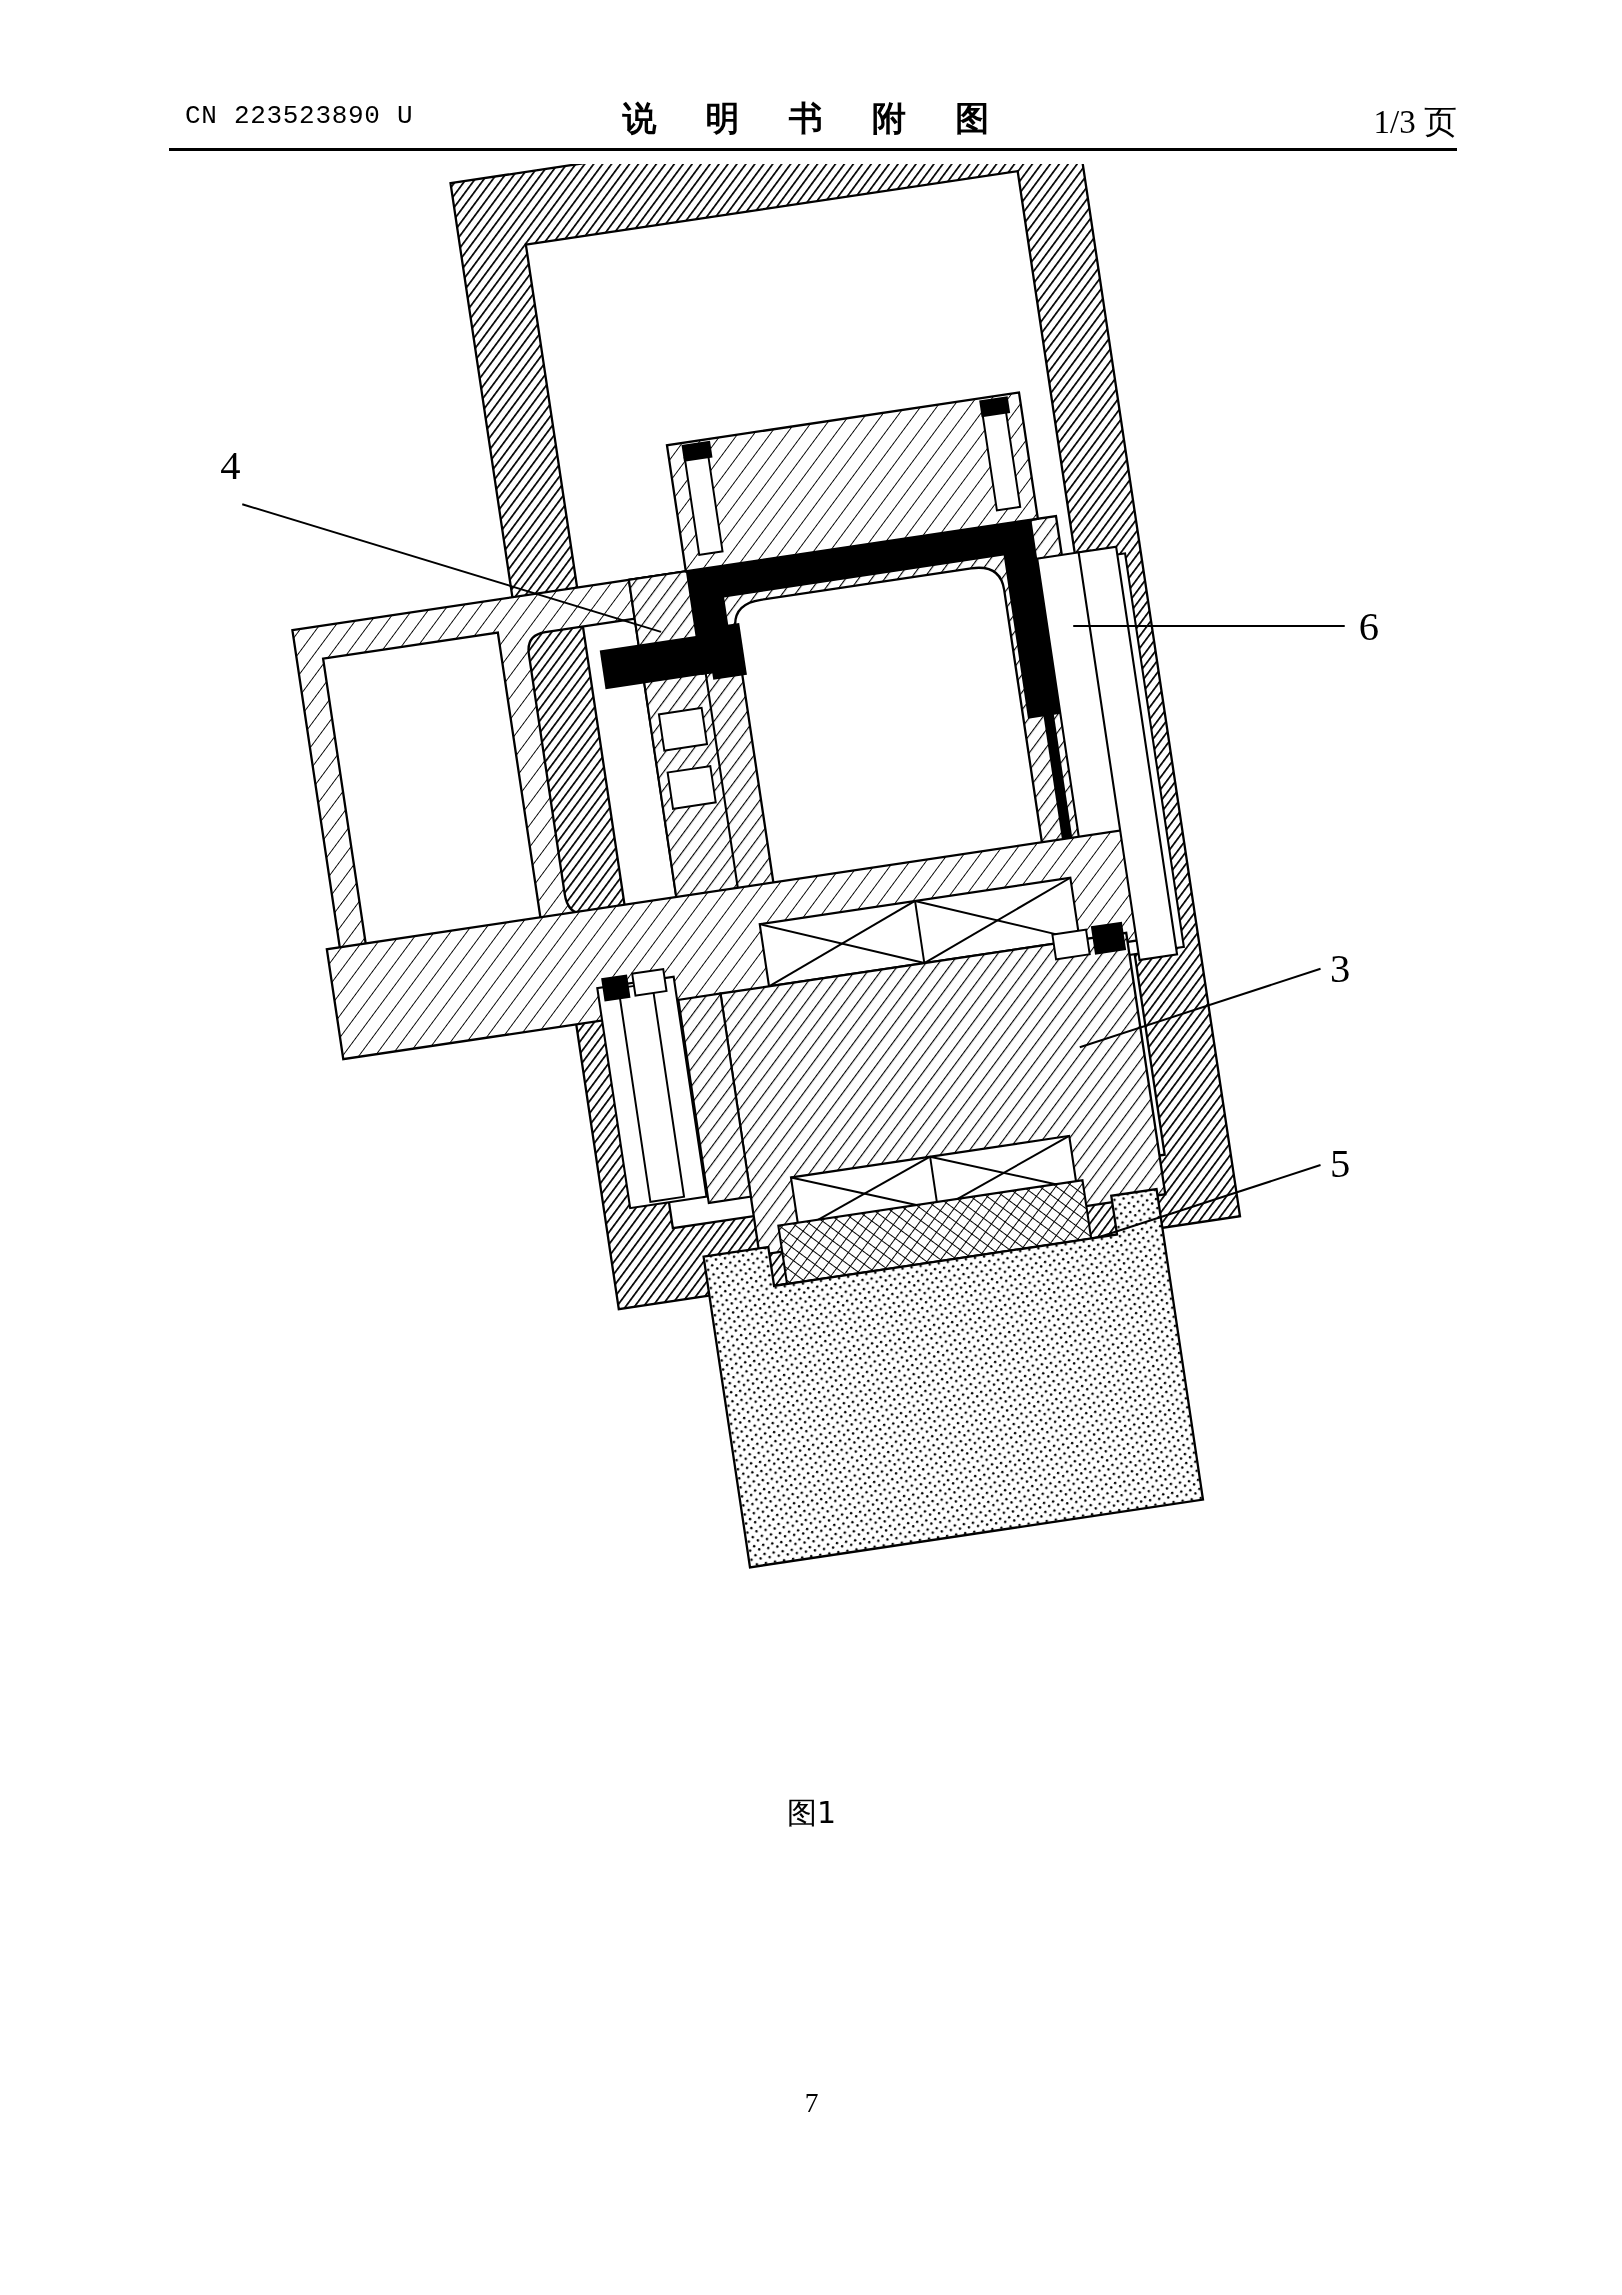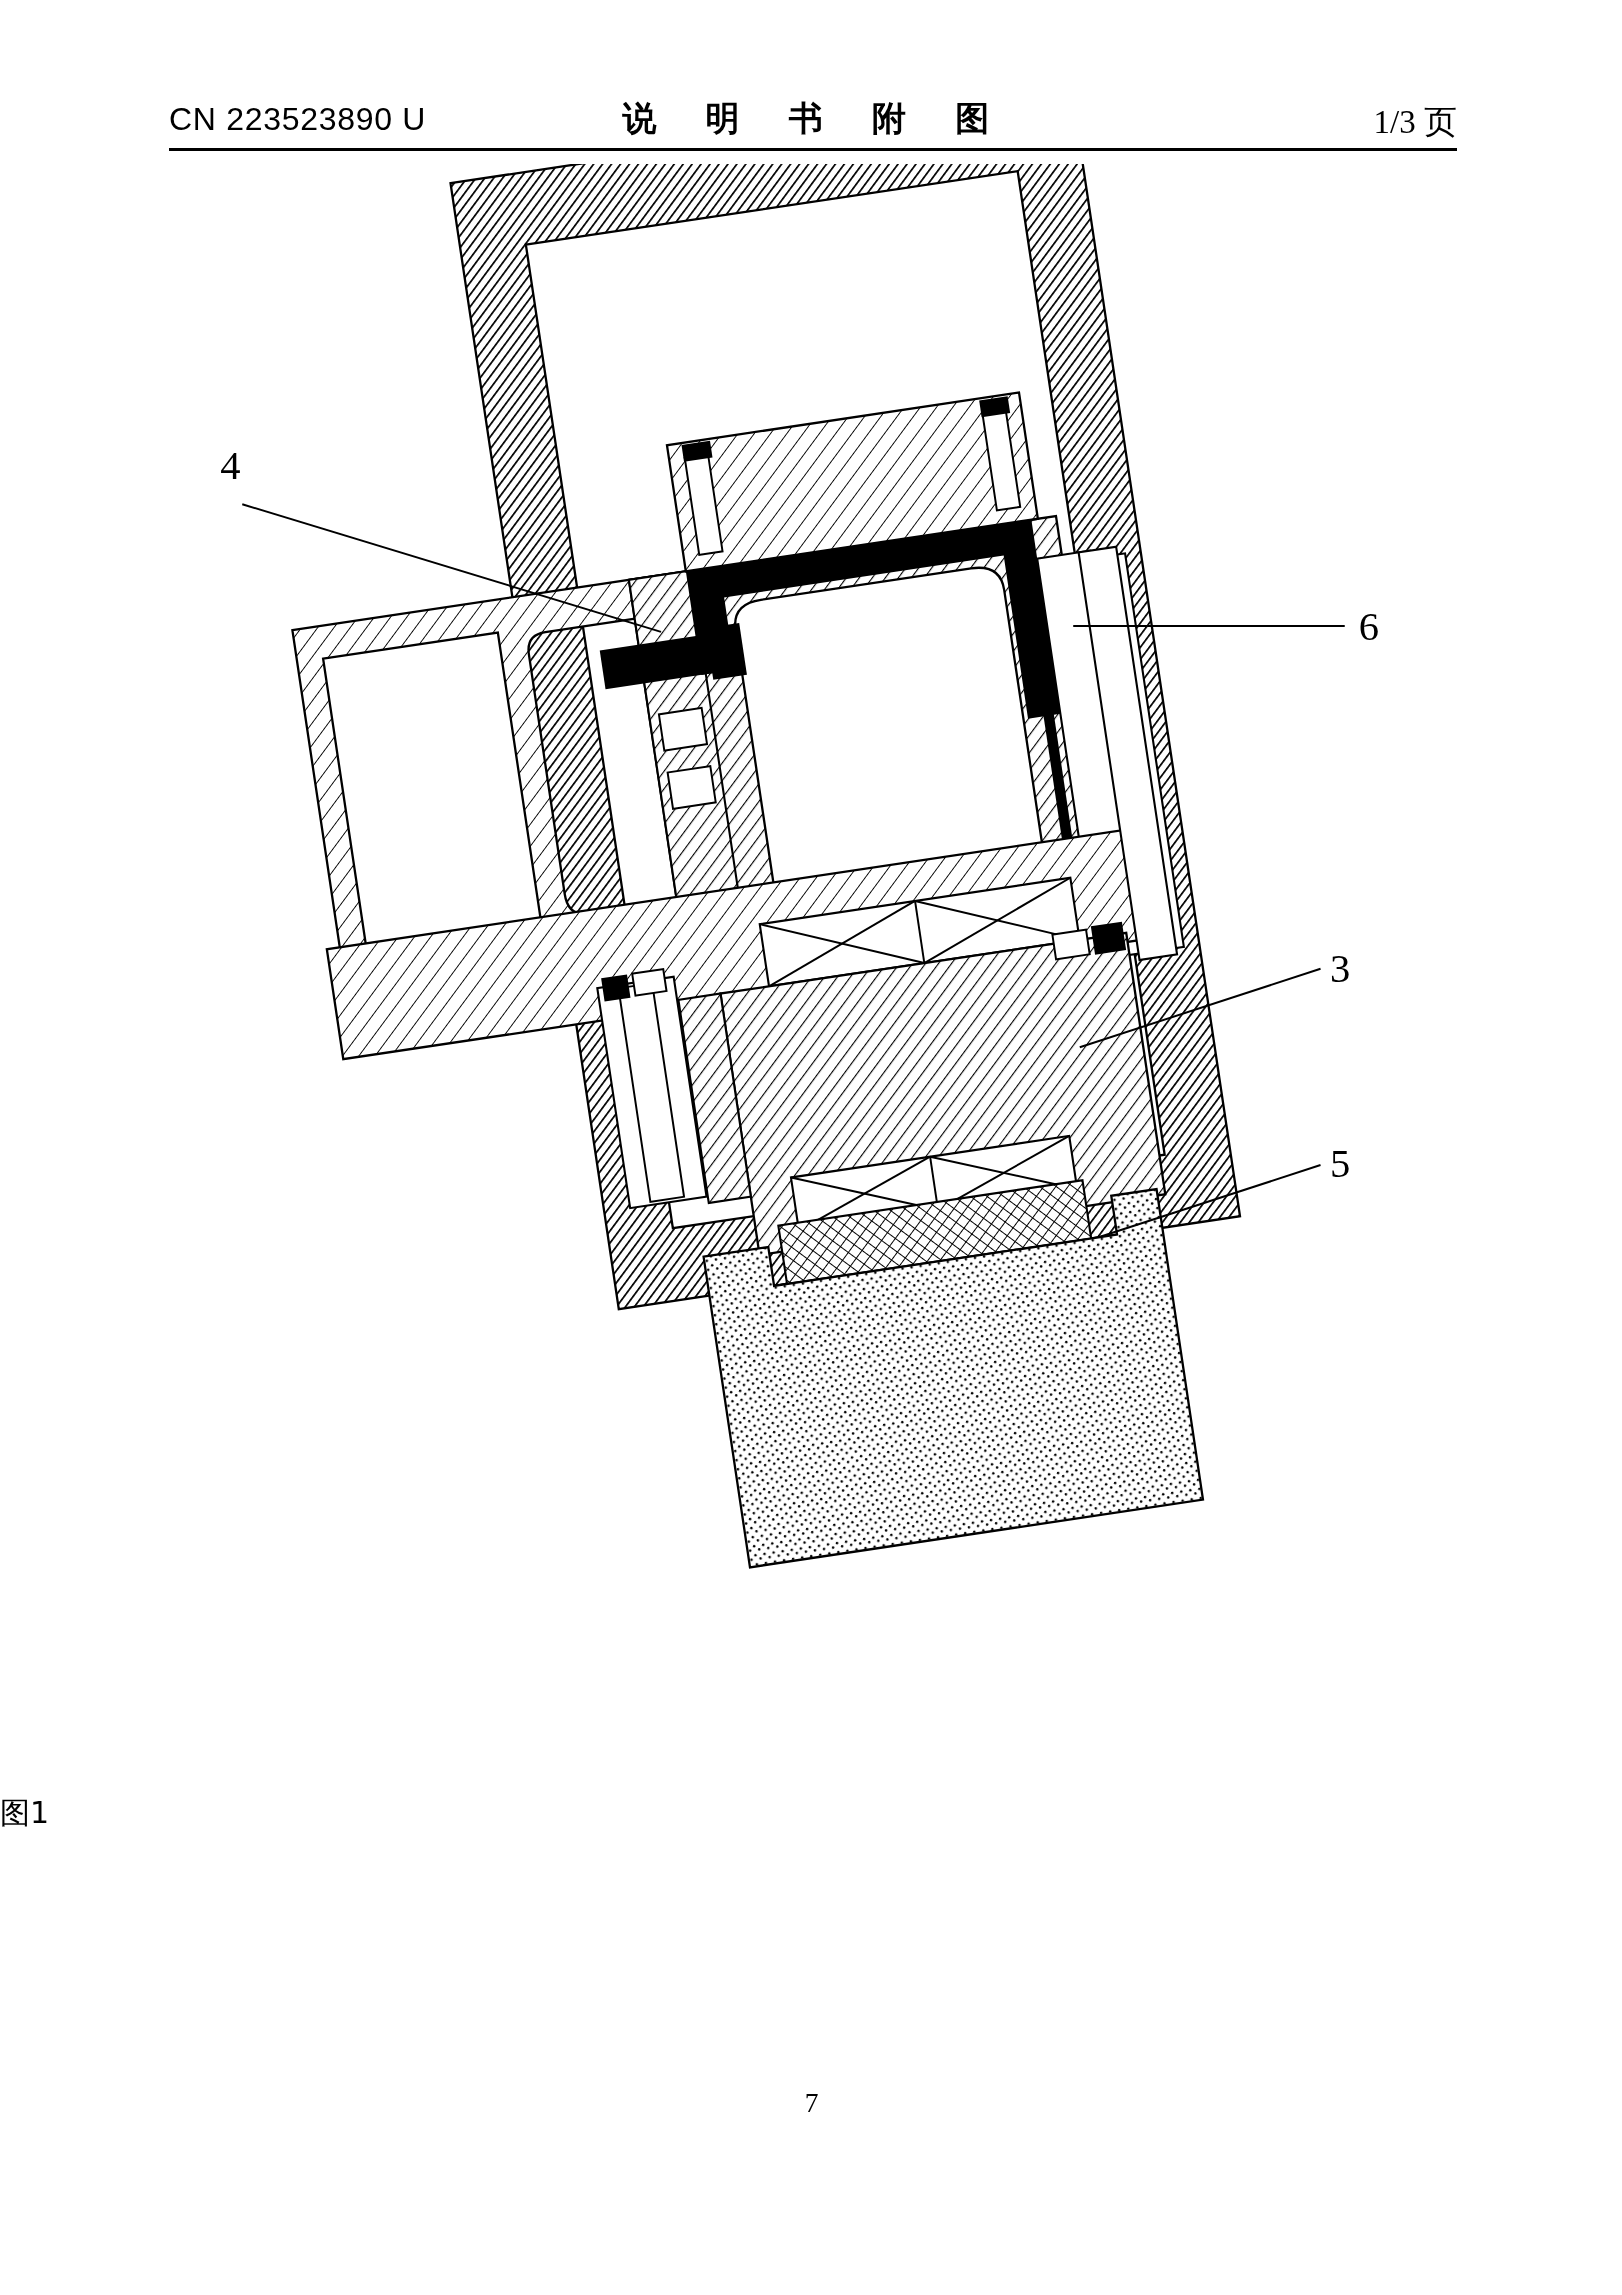--- a/index.html
+++ b/index.html
@@ -20,26 +20,26 @@
   
   .page-header {
     position: absolute;
     left: 169px;
     top: 96px;
     width: 1288px;
     height: 63px;
   }
   .hdr-left {
     position: absolute;
-    left: 0;
+    left: 16px;
     top: 5.2px;
-    font-size: 32px;
+    font-size: 26px;
     letter-spacing: 0.7px;
     white-space: nowrap;
-    font-family: Liberation Sans, sans-serif;
+    font-family: Liberation Mono, monospace;
   }
   .hdr-center {
     position: absolute;
     left: 50%;
     top: 0px;
     transform: translateX(-50%);
     font-size: 34px;
     font-weight: bold;
     letter-spacing: 14.4px;
     white-space: nowrap;
@@ -75,21 +75,21 @@
     width: 1623px;
     height: 1603px;
   }
 
   
   .fig-caption {
     position: absolute;
     left: 0;
     top: 1793px;
     width: 1623px;
-    text-align: left;
+    text-align: center;
     font-size: 30px;
     font-family: "DejaVu Sans", "Liberation Sans", sans-serif;
   }
 
   
   .page-footer {
     position: absolute;
     left: 0;
     top: 2087px;
     width: 1623px;

